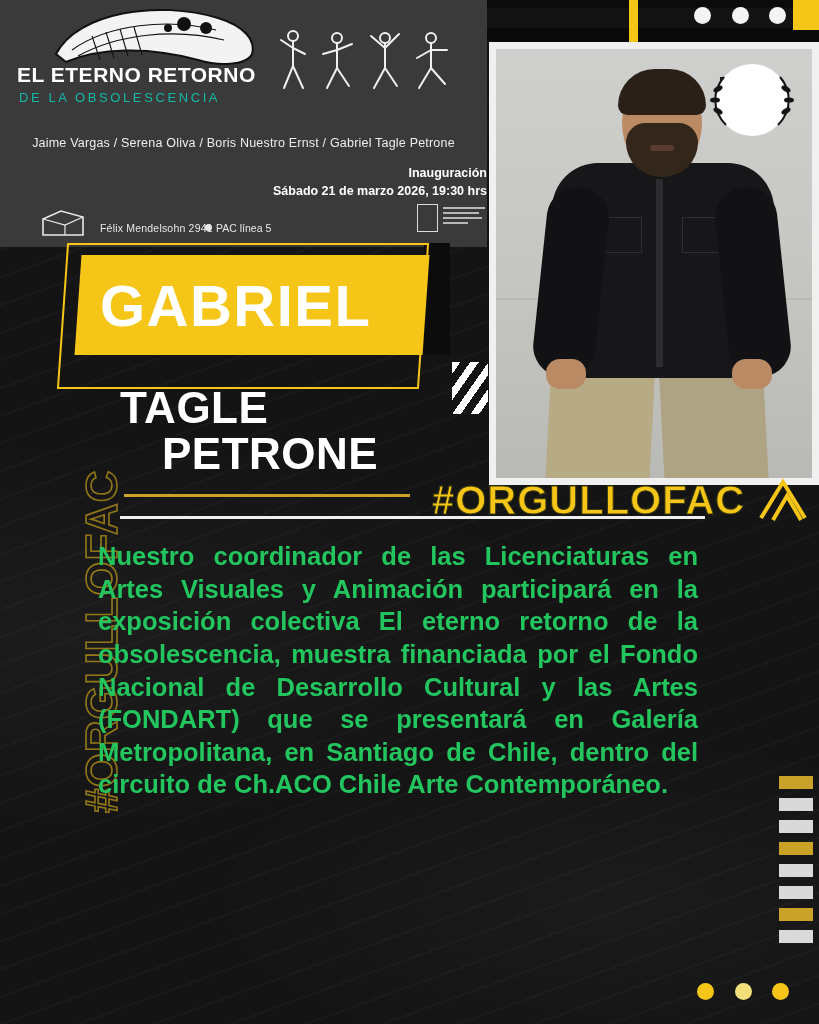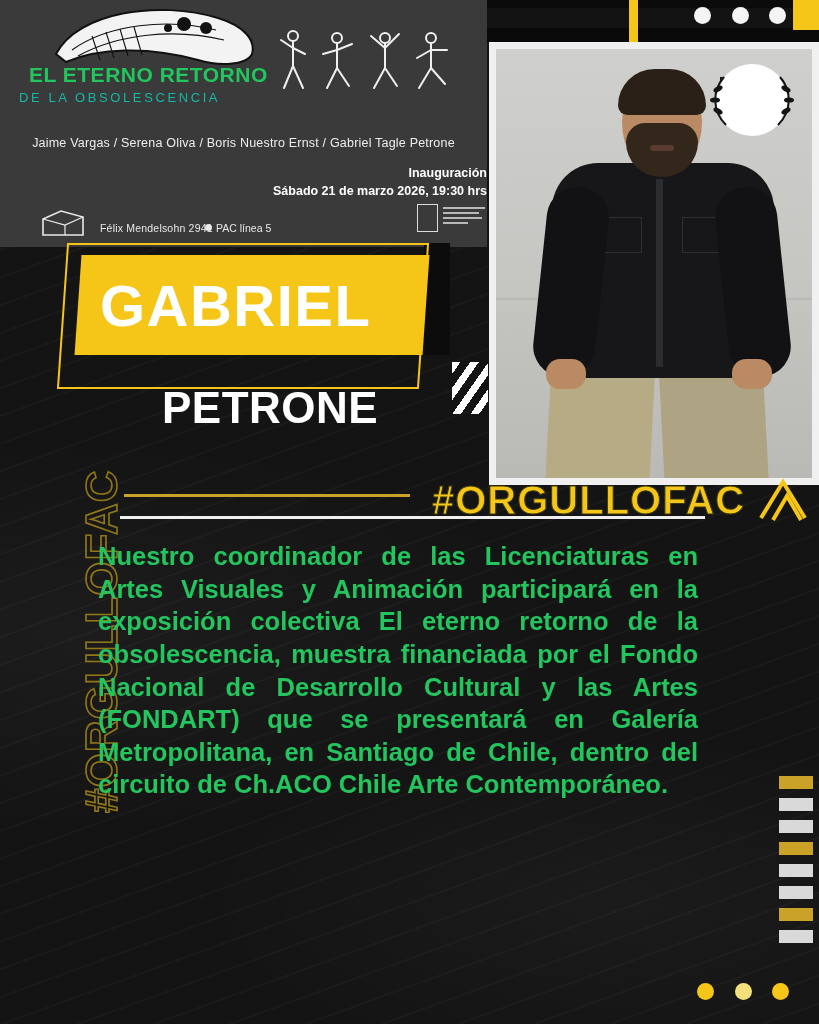--- a/index.html
+++ b/index.html
@@ -87,22 +87,21 @@
     background: #3a3a3a;
     color: #f2f2f2;
     overflow: hidden;
   }
   .flyer-title {
     position: absolute;
     left: 17px; top: 63px;
     font-size: 21px;
     font-weight: 700;
     letter-spacing: 0.5px;
-    color: #22c55e;
-    margin-left: 12px;
+    color: #ffffff;
   }
   .flyer-sub {
     position: absolute;
     left: 19px; top: 90px;
     font-size: 13px;
     letter-spacing: 2.6px;
     color: #14b8a6;
   }
   .boomerang {
     position: absolute;
@@ -636,20 +635,21 @@
 
   <div class="name-side-black"></div>
   <div class="name-outline"></div>
   <div class="name-block">
     <span>GABRIEL</span>
   </div>
 
   <div class="stripes"></div>
 
   <div class="surname">
+    <span>TAGLE</span>
     <span class="s2">PETRONE</span>
   </div>
 
   <div class="rule-gold"></div>
   <div class="rule-white"></div>
 
   <div class="hashtag">#ORGULLOFAC</div>
   <svg class="chevrons" viewBox="0 0 56 48">
     <g fill="none" stroke="#f5c518" stroke-width="4">
       <path d="M4 44 L26 8 L48 44"></path>

